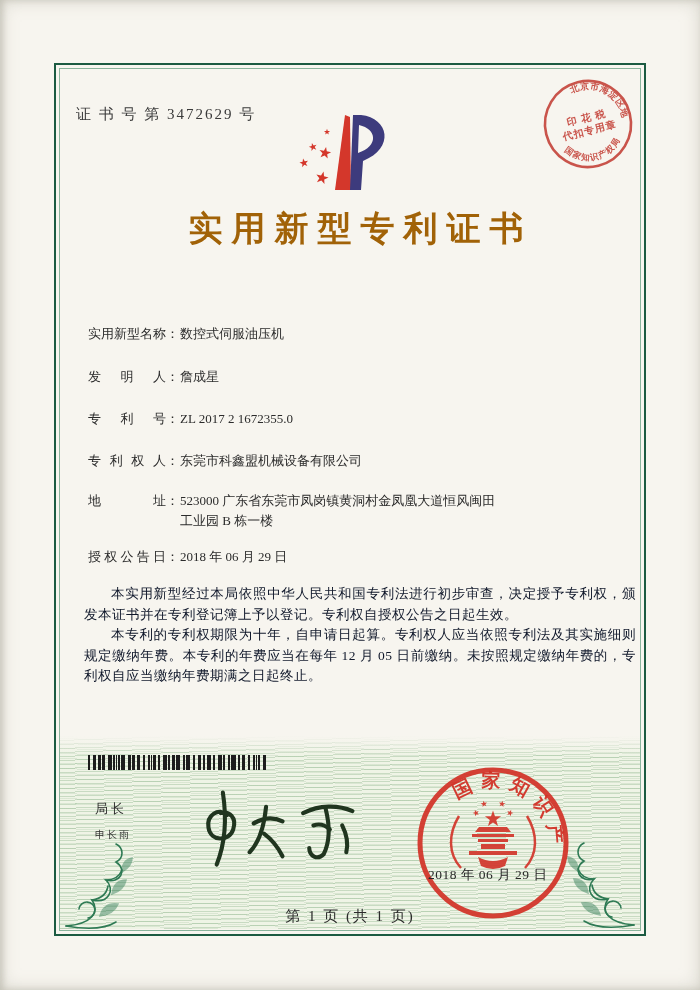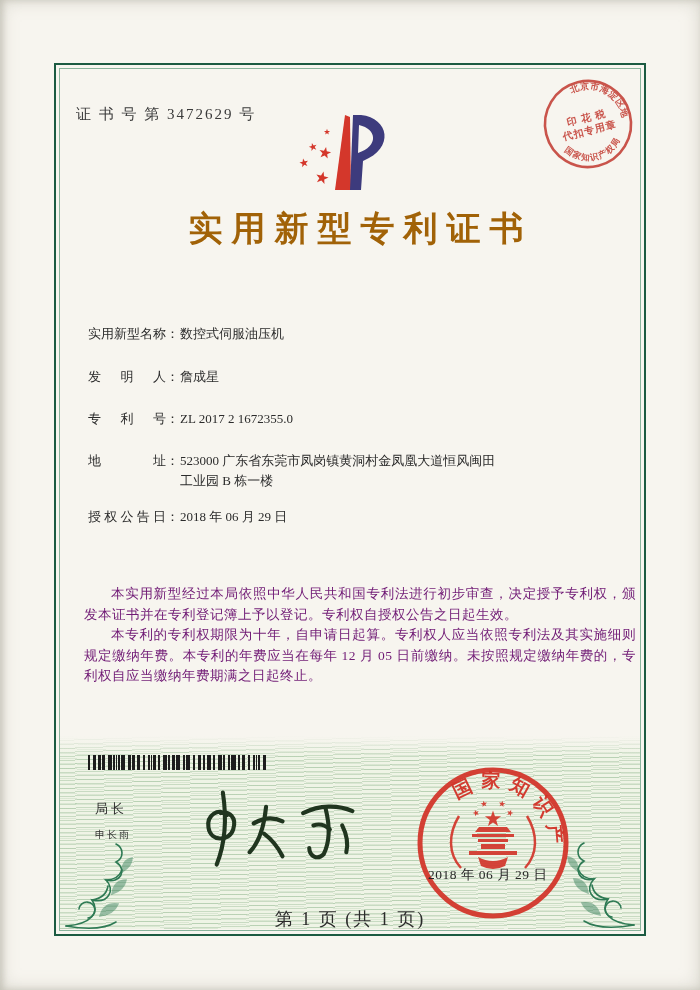--- a/index.html
+++ b/index.html
@@ -27,32 +27,32 @@
   .fields{left:88px;top:290px;width:554px;font-size:13px;margin-top:34px;}
   .field-row{line-height:20px;position:relative;}
   .fr-mb1{margin-bottom:23px}.fr-mb2{margin-bottom:22px}.fr-mb3{margin-bottom:22px}
   .fr-mb4{margin-bottom:22px}.fr-mb5{margin-bottom:20px}.fr-mb6{margin-bottom:16px}
   .field-label{display:inline-block;width:78px;text-align:justify;text-align-last:justify;
                vertical-align:top;}
   .field-colon{display:inline-block;width:14px;vertical-align:top;}
   .field-value{display:inline-block;width:calc(100% - 100px);vertical-align:top;white-space:pre-line;}
   .pair-right{position:absolute;left:270px;top:0;}
   .paragraphs{left:84px;top:584px;width:552px;font-size:13.5px;line-height:20.5px;
-              text-align:justify;letter-spacing:0.5px;color:#701a75;}
+              text-align:justify;letter-spacing:0.5px;color:#0f172a;}
   .paragraphs p{margin:0;text-indent:2em;}
   .barcode{left:88px;top:755px;width:178px;height:15px;
            background-image:repeating-linear-gradient(90deg,#1d1d1d 0 2px,rgba(0,0,0,0) 2px 5px),
                             repeating-linear-gradient(90deg,#1d1d1d 0 1px,rgba(0,0,0,0) 1px 7px),
                             repeating-linear-gradient(90deg,#1d1d1d 0 2px,rgba(0,0,0,0) 2px 11px);}
   .sig-title{left:95px;top:800px;font-size:13px;letter-spacing:3px;}
   .sig-name{left:95px;top:828px;font-size:10px;letter-spacing:2px;}
   .signature{left:192px;top:784px;width:180px;height:88px;}
   .seal{left:412px;top:762px;width:162px;height:162px;}
   .stamp{left:541px;top:77px;width:94px;height:94px;transform:rotate(-14deg);z-index:3;}
-  .footer{left:0;right:0;top:907px;text-align:center;font-size:18px;letter-spacing:2px;color:#2b2b2b;}
+  .footer{left:0;right:0;top:907px;text-align:center;font-size:15px;letter-spacing:2px;color:#2b2b2b;}
   svg{display:block;overflow:visible;}
 </style>
 </head>
 <body>
 
 <div class="page">
 
   <div class="band"></div>
 
   <svg class="ornament" style="left:60px;top:840px;" width="92" height="90" viewBox="0 0 92 90">
@@ -120,20 +120,23 @@
   <div class="layer fields">
     <div class="field-row fr-mb1">
       <span class="field-label">实用新型名称</span><span class="field-colon">：</span><span class="field-value">数控式伺服油压机</span>
     </div>
     <div class="field-row fr-mb2">
       <span class="field-label">发　明　人</span><span class="field-colon">：</span><span class="field-value">詹成星</span>
     </div>
     <div class="field-row fr-mb3">
       <span class="field-label">专　利　号</span><span class="field-colon">：</span><span class="field-value">ZL 2017 2 1672355.0</span>
     </div>
+    <div class="field-row fr-mb5">
+      <span class="field-label">专 利 权 人</span><span class="field-colon">：</span><span class="field-value">东莞市科鑫盟机械设备有限公司</span>
+    </div>
     <div class="field-row fr-mb6">
       <span class="field-label">地　　址</span><span class="field-colon">：</span><span class="field-value">523000 广东省东莞市凤岗镇黄洞村金凤凰大道恒风闽田
 工业园 B 栋一楼</span>
     </div>
     <div class="field-row">
       <span class="field-label">授权公告日</span><span class="field-colon">：</span><span>2018 年 06 月 29 日</span>
     </div>
   </div>
 
   <div class="layer paragraphs">

